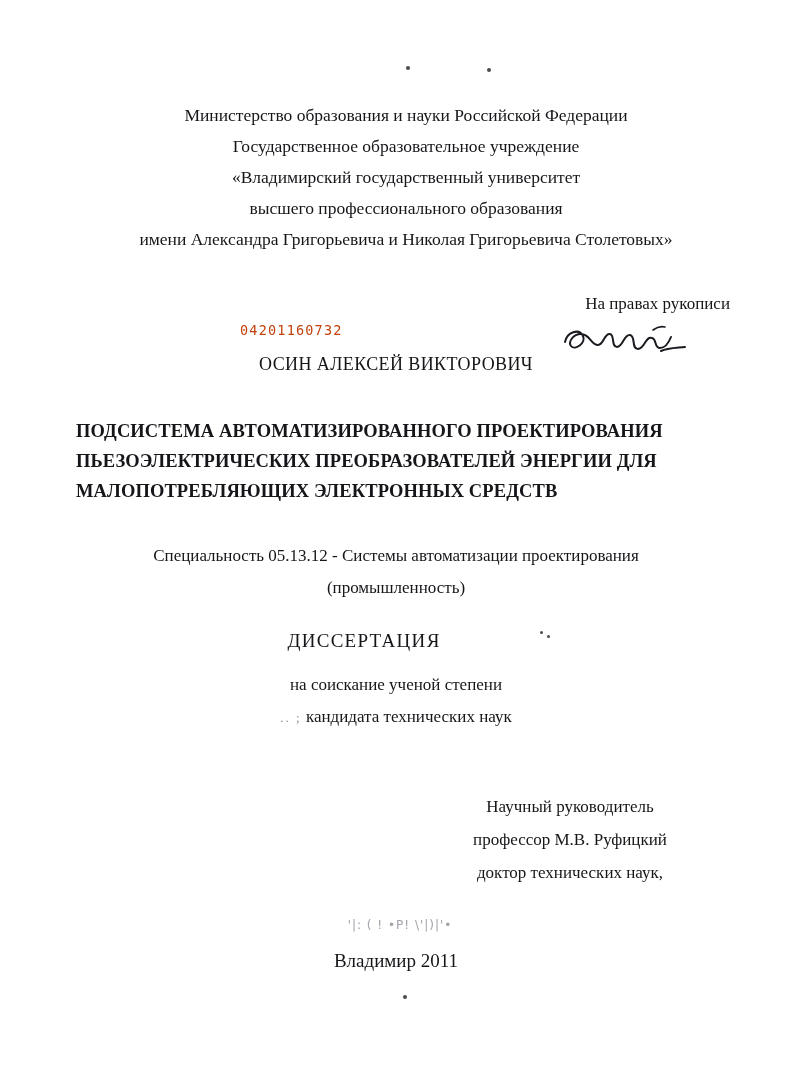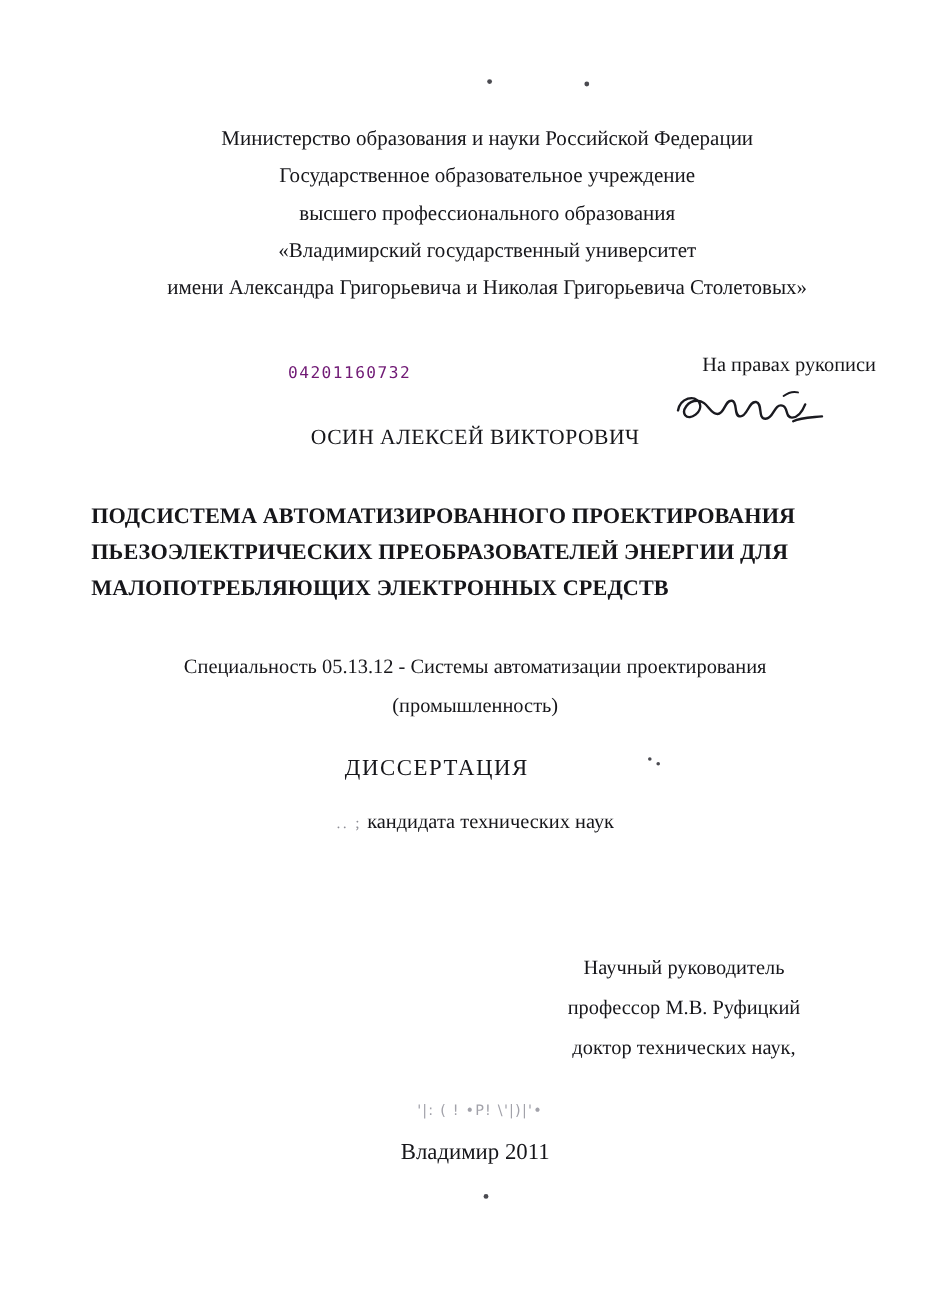--- a/index.html
+++ b/index.html
@@ -49,25 +49,25 @@
     right: 95px;
     top: 318px;
     width: 140px;
     height: 44px;
   }
   .signature svg { display: block; }
 
   .code-line {
     position: absolute;
     left: 240px;
-    top: 303px;
+    top: 322px;
     font-family: "DejaVu Sans Mono", monospace;
     font-size: 13.5px;
     letter-spacing: 1.2px;
-    color: #701a75;
+    color: #c2410c;
   }
 
   .author {
     position: absolute;
     left: 0;
     top: 354px;
     width: 792px;
     text-align: center;
     font-size: 18px;
     letter-spacing: 0.4px;
@@ -169,22 +169,22 @@
 
     <span class="speck s1"></span>
     <span class="speck s2"></span>
     <span class="speck s3"></span>
     <span class="speck s4"></span>
     <span class="speck s5"></span>
 
     <div class="org-block">
       <div>Министерство образования и науки Российской Федерации</div>
       <div>Государственное образовательное учреждение</div>
+      <div>«Владимирский государственный университет</div>
       <div>высшего  профессионального образования</div>
-      <div>«Владимирский государственный университет</div>
       <div>имени Александра Григорьевича и Николая Григорьевича Столетовых»</div>
     </div>
 
     <div class="rights-line">На правах рукописи</div>
 
     <div class="signature">
       <svg width="140" height="44" viewBox="0 0 140 44" fill="none" xmlns="http://www.w3.org/2000/svg">
         <path d="M8 24 C10 14, 22 10, 26 18 C29 25, 18 33, 14 28 C11 24, 16 16, 24 16 C33 16, 34 27, 41 27 C47 27, 47 15, 53 16 C58 17, 54 29, 60 29 C66 29, 67 16, 73 17 C79 18, 74 31, 81 31 C88 31, 88 18, 95 20 C100 21, 97 30, 103 30 C108 30, 112 24, 114 19" stroke="#1a1a20" stroke-width="2" stroke-linecap="round"></path>
         <path d="M104 33 C110 30, 118 30, 128 29" stroke="#1a1a20" stroke-width="2" stroke-linecap="round"></path>
         <path d="M96 12 C100 9, 104 8, 108 9" stroke="#1a1a20" stroke-width="1.6" stroke-linecap="round"></path>
@@ -202,20 +202,21 @@
     </div>
 
     <div class="speciality">
       <div>Специальность 05.13.12 - Системы автоматизации проектирования</div>
       <div>(промышленность)</div>
     </div>
 
     <div class="dissertation">ДИССЕРТАЦИЯ</div>
 
     <div class="degree">
+      <div>на соискание ученой степени</div>
       <div>
         <span class="faint-prefix">.. ;</span>
         <span>кандидата технических наук</span>
       </div>
     </div>
 
     <div class="supervisor">
       <div>Научный руководитель</div>
       <div>профессор М.В. Руфицкий</div>
       <div>доктор технических наук,</div>

